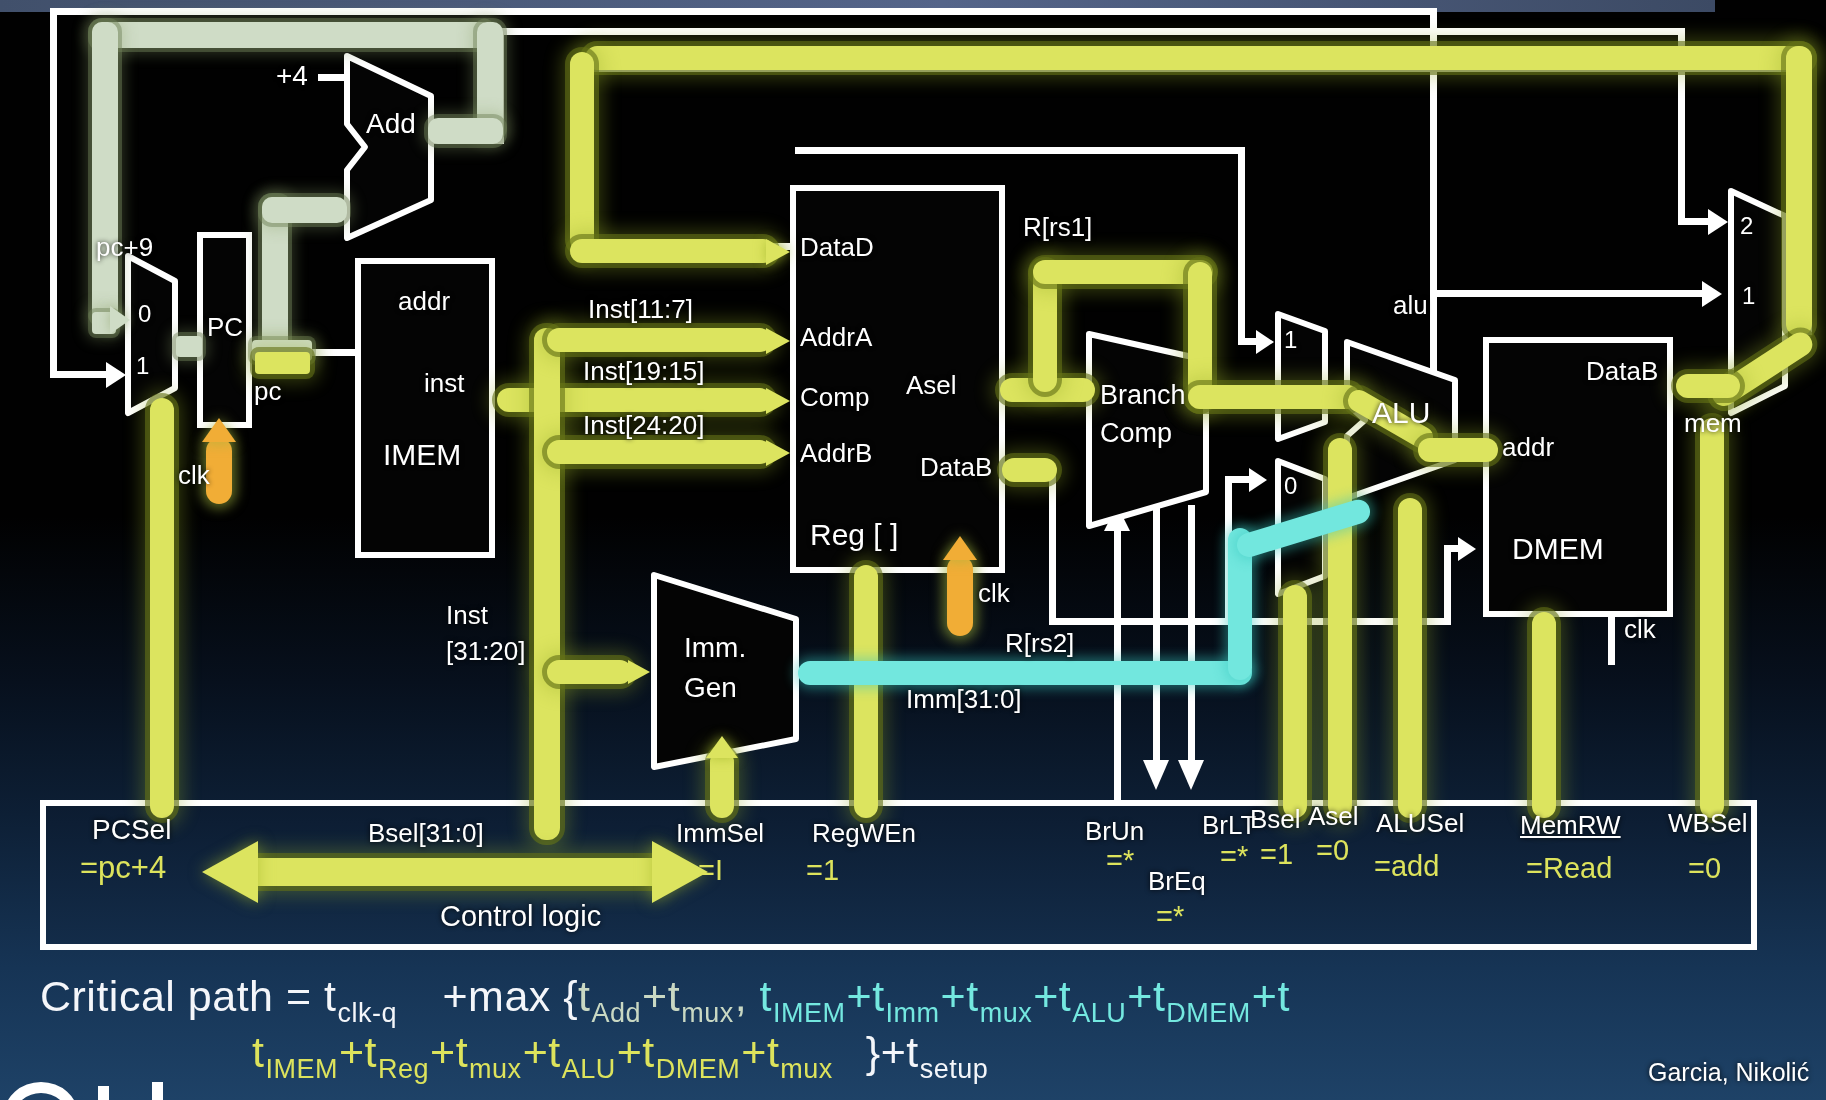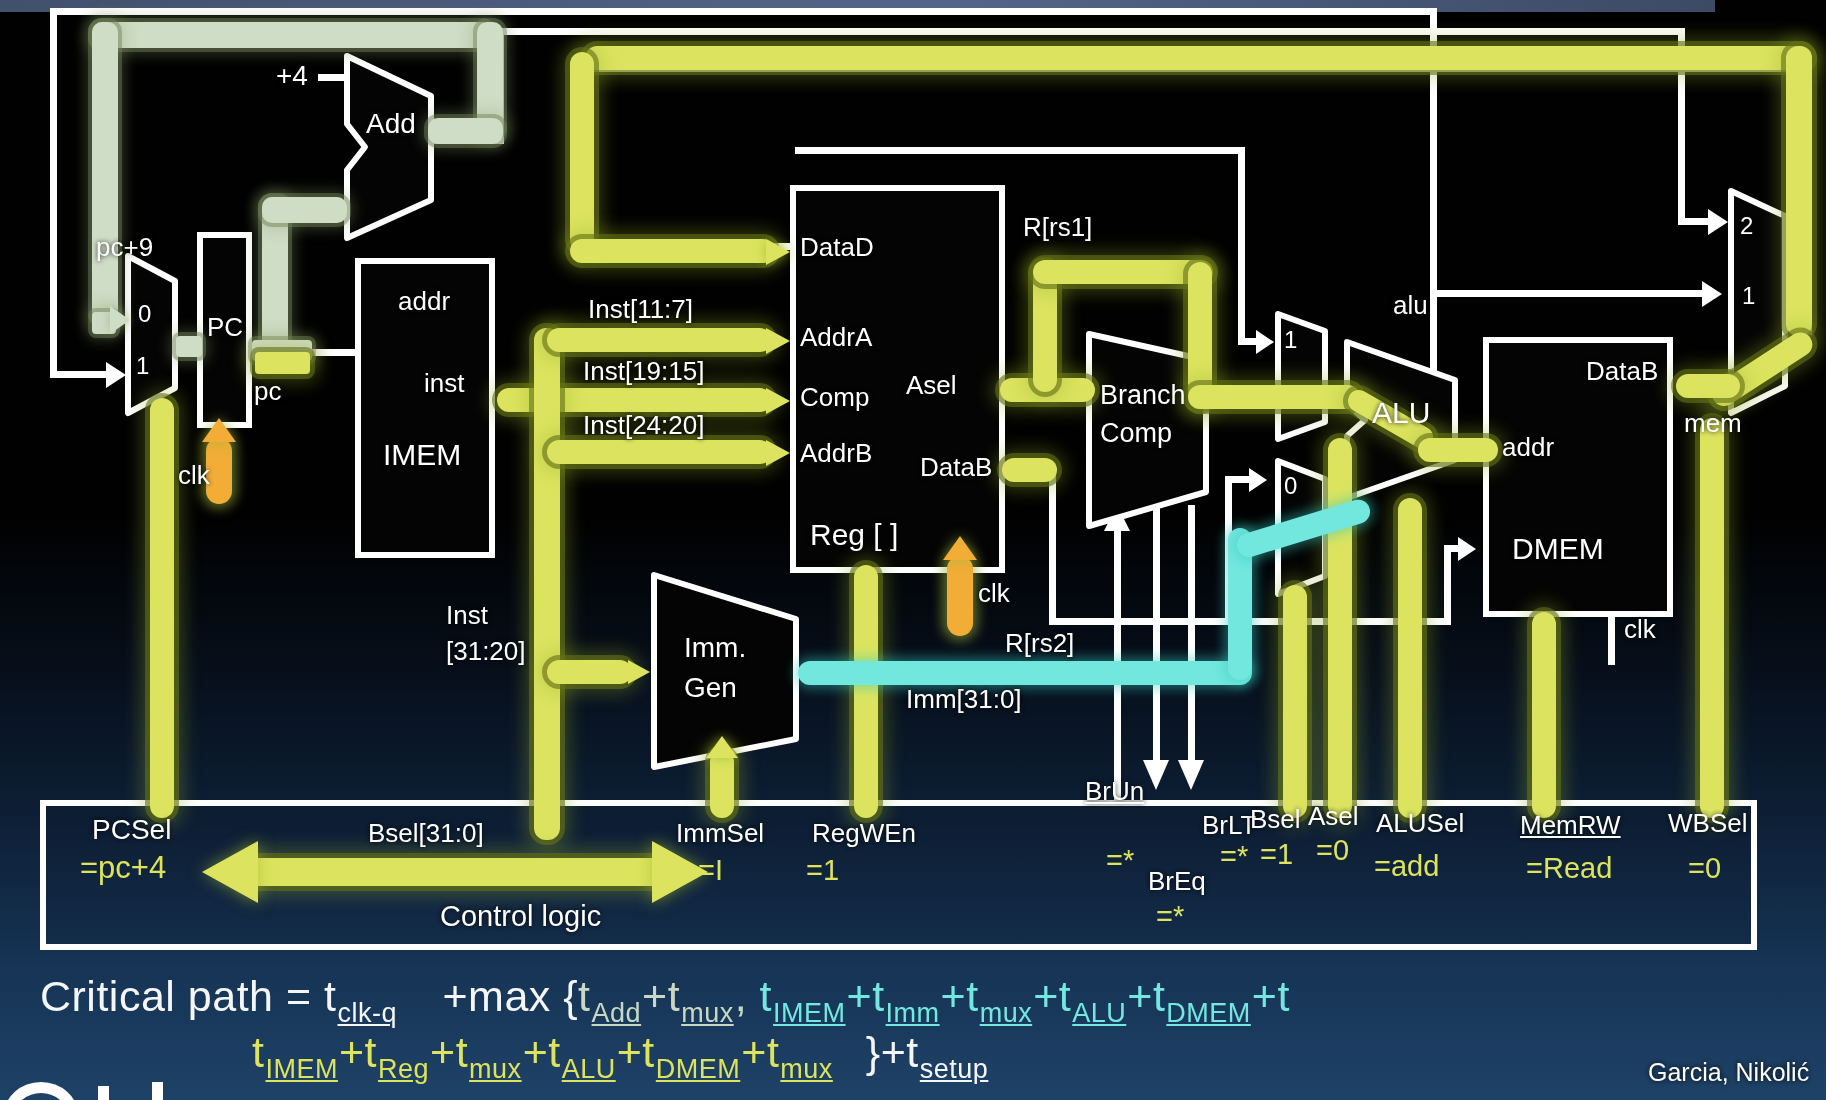--- a/index.html
+++ b/index.html
@@ -17,21 +17,21 @@
       box-shadow:0 0 12px 4px rgba(55,200,190,.45);}
   .or{position:absolute;background:#f1ad36;border-radius:13px;
       box-shadow:0 0 12px 5px rgba(160,180,60,.55);}
   .tr{position:absolute;width:0;height:0;}
   .lbl{position:absolute;color:#fff;font-size:26px;white-space:nowrap;text-shadow:0 0 5px rgba(0,0,0,.9);}
   .big{font-size:30px;}
   .val{position:absolute;color:#dde35c;font-size:29px;white-space:nowrap;}
   .ctrlbox{position:absolute;left:40px;top:800px;width:1717px;height:150px;border:6px solid #fff;
       box-sizing:border-box;background:linear-gradient(180deg,#0c1c31,#132c49);}
   .formula{position:absolute;color:#fff;font-size:43px;white-space:nowrap;letter-spacing:.5px;}
-  .formula .sub{font-size:27px;position:relative;top:11px;margin:0 1px;text-decoration:underline;}
+  .formula .sub{font-size:27px;position:relative;top:11px;margin:0 1px;}
   .fw{color:#f4f6fa;margin-left:32px;} .fs{color:#c9d8c3;} .fc{color:#74e8e0;} .fy{color:#dde35c;}
   svg.shape{position:absolute;overflow:visible;}
   svg.shape polygon{fill:#040404;stroke:#ffffff;stroke-width:6;stroke-linejoin:round;}
 </style>
 </head>
 <body>
 
 <div id="stage">
 
   <div class="abs" style="left:0;top:0;width:1715px;height:12px;background:linear-gradient(90deg,#41506b,#55658a 55%,#3c4a64);"></div>
@@ -224,21 +224,21 @@
   <div class="lbl" style="left:1393px;top:290px;">alu</div>
   <div class="lbl" style="left:1684px;top:408px;">mem</div>
 
   <div class="lbl" style="left:92px;top:814px;font-size:28px;">PCSel</div>
   <div class="val" style="left:80px;top:850px;font-size:31px;text-align:center;">=pc+4</div>
   <div class="lbl" style="left:368px;top:818px;">Bsel[31:0]</div>
   <div class="lbl" style="left:676px;top:818px;">ImmSel</div>
   <div class="val" style="left:698px;top:854px;">=I</div>
   <div class="lbl" style="left:812px;top:818px;text-align:right;">RegWEn</div>
   <div class="val" style="left:806px;top:854px;">=1</div>
-  <div class="lbl" style="left:1085px;top:776px;text-decoration:underline;">BrUn</div>
+  <div class="lbl" style="left:1085px;top:816px;">BrUn</div>
   <div class="val" style="left:1106px;top:844px;">=*</div>
   <div class="lbl" style="left:1148px;top:866px;">BrEq</div>
   <div class="val" style="left:1156px;top:900px;">=*</div>
   <div class="lbl" style="left:1202px;top:810px;">BrLT</div>
   <div class="val" style="left:1220px;top:840px;">=*</div>
   <div class="lbl" style="left:1250px;top:804px;">Bsel</div>
   <div class="val" style="left:1260px;top:838px;">=1</div>
   <div class="lbl" style="left:1308px;top:801px;">Asel</div>
   <div class="val" style="left:1316px;top:834px;">=0</div>
   <div class="lbl" style="left:1376px;top:808px;">ALUSel</div>

